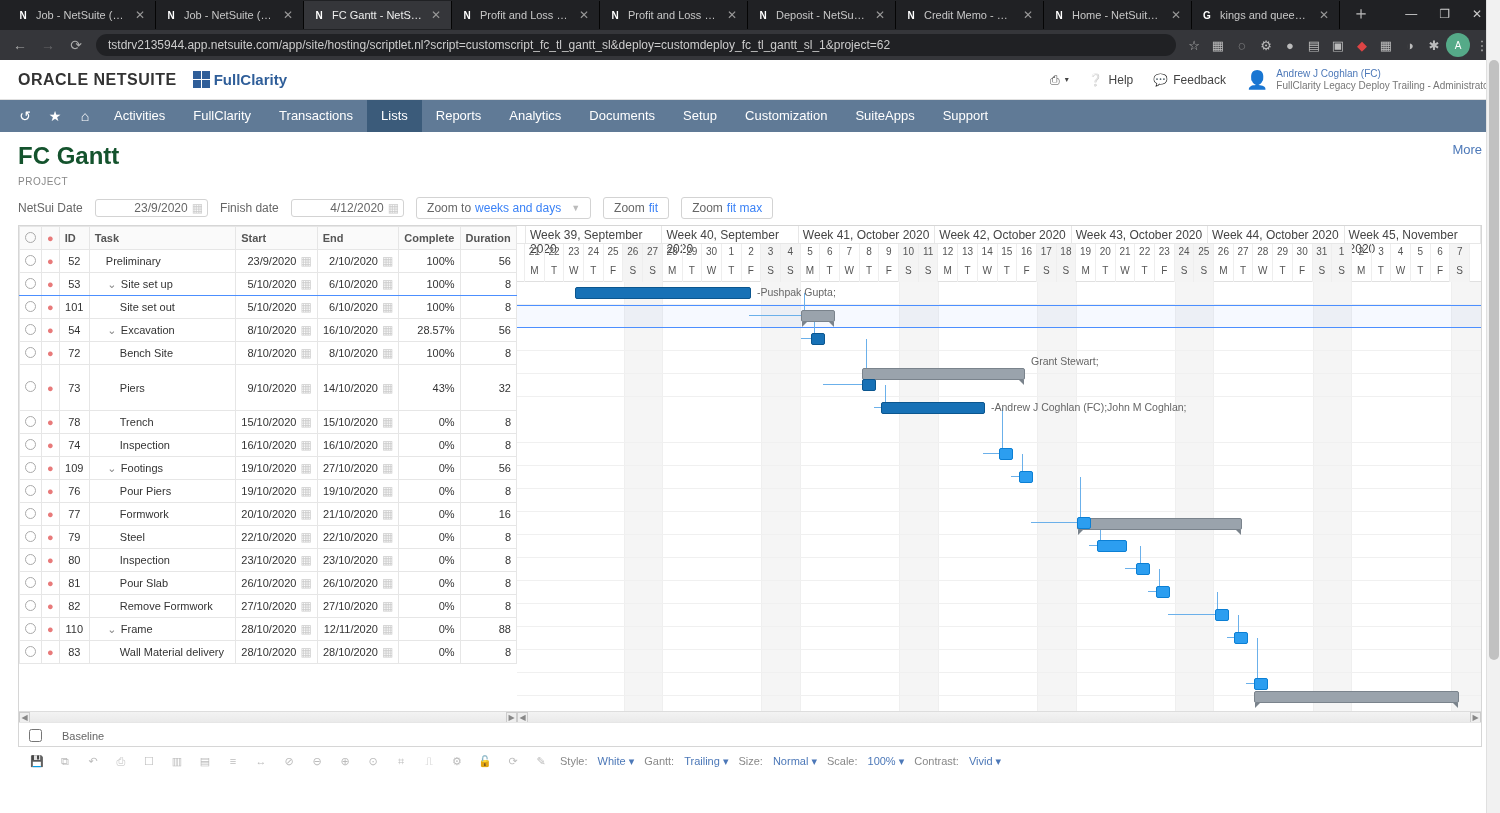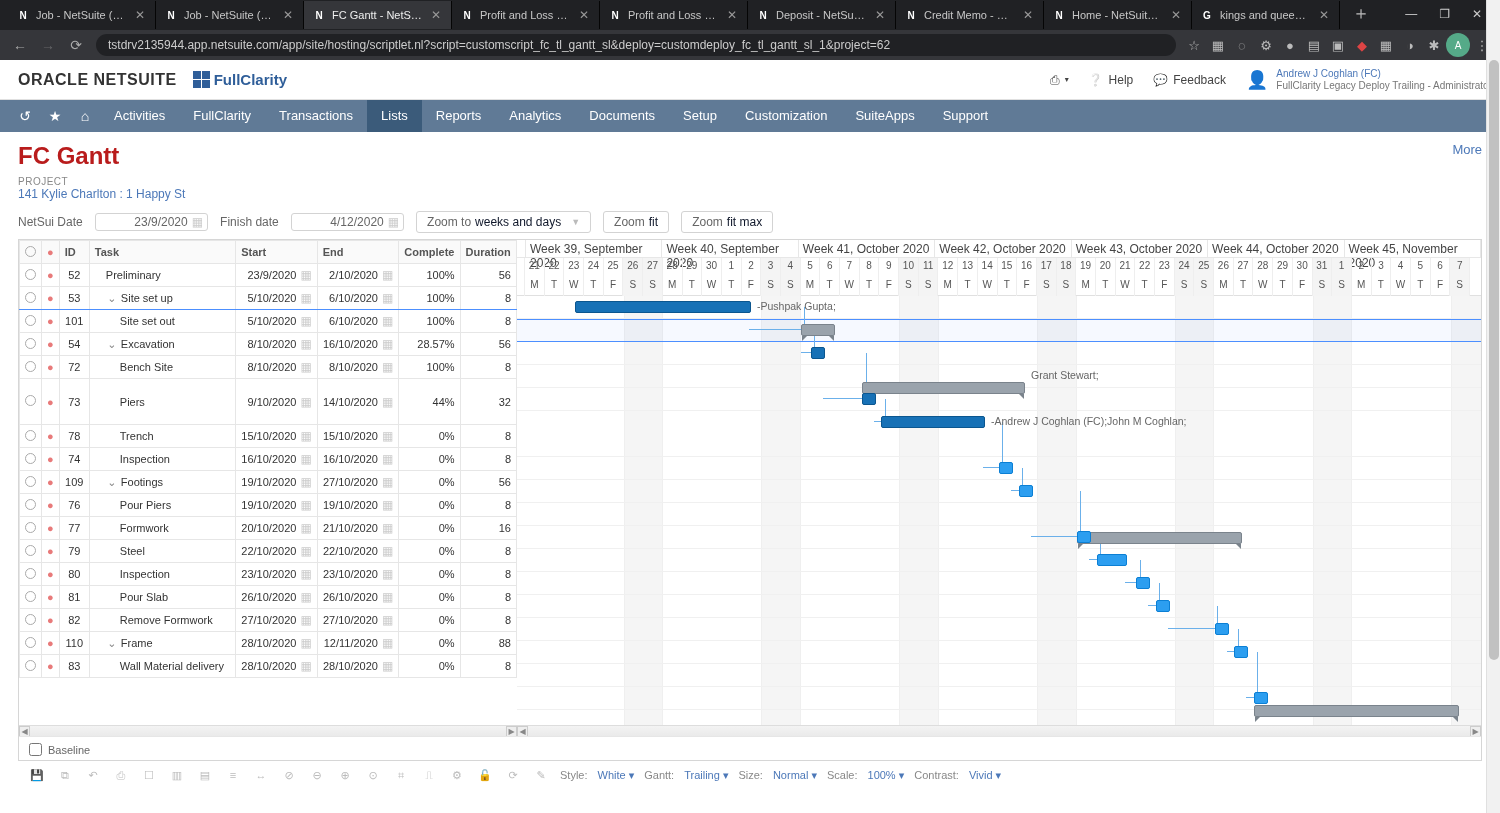--- a/index.html
+++ b/index.html
@@ -42,33 +42,33 @@
 .user-box .lines { font-size: 10px; line-height: 12px; }
 
 
 .ns-nav { background: #607a96; height: 32px; display: flex; align-items: center; padding-left: 10px; }
 .nav-icon { width: 30px; text-align: center; color: #fff; font-size: 14px; cursor: pointer; }
 .nav-item { color: #fff; font-size: 13px; padding: 0 14px; height: 32px; line-height: 32px; cursor: pointer; }
 .nav-item.active { background: #3b5b7a; }
 
 
 .page-wrap { padding: 10px 18px 0; height: 681px; }
-.pg-title { font-size: 24px; font-weight: 600; color: #b91c1c; }
+.pg-title { font-size: 24px; font-weight: 600; color: #14532d; }
 .more-link { float: right; color: #4c78b8; font-size: 13px; cursor: pointer; }
 .proj-lbl { font-size: 10px; color: #888; margin-top: 6px; letter-spacing: .5px; }
 .proj-link { font-size: 12px; color: #4c78b8; cursor: pointer; }
 .toolbar { display: flex; align-items: center; gap: 12px; margin: 10px 0 6px; font-size: 12px; color: #666; }
 .toolbar label { display: flex; align-items: center; gap: 6px; }
 .dt { width: 86px; text-align: right; }
 .date-box { display: flex; align-items: center; border: 1px solid #d3d3d3; border-radius: 3px;
             padding: 1px 4px 1px 6px; gap: 4px; }
 .cal-ic { color: #ccc; font-size: 12px; }
 .pill { border: 1px solid #d3d3d3; border-radius: 3px; padding: 3px 10px; display: inline-flex;
         align-items: center; gap: 4px; cursor: pointer; }
-.blue { color: #0f172a; }
+.blue { color: #3b82f6; }
 
 
 .gantt-box { border: 1px solid #d6d6d6; height: 522px; position: relative; }
 .gantt { display: flex; height: 496px; position: relative; }
 .left { width: 498px; flex: none; overflow: hidden; position: relative; }
 .right { flex: 1; overflow: hidden; position: relative; }
 
 .grid { border-collapse: collapse; width: 100%; }
 .grid th, .grid td { border: 1px solid #e6e6e6; font-size: 11px; padding: 0 5px; height: 23px;
                      white-space: nowrap; overflow: hidden; }
@@ -111,21 +111,21 @@
 .bar.grey::before, .bar.grey::after { content: ""; position: absolute; top: 11px; width: 0; height: 0;
   border-top: 5px solid #7a838c; }
 .bar.grey::before { left: 0; border-right: 5px solid transparent; }
 .bar.grey::after  { right: 0; border-left: 5px solid transparent; }
 .bar.lblue { background: #2c9ef0; border: 1px solid #0b7fd4; }
 .lbl { position: absolute; font-size: 10.5px; color: #666; top: 3px; white-space: nowrap; }
 .link { position: absolute; border: 1px solid #6bb0ea; border-top: none; }
 
 
 .baseline-row { height: 26px; border-top: 1px solid #e6e6e6; display: flex; align-items: center;
-                padding: 0 10px; font-size: 11px; color: #666; gap: 6px; }
+                padding: 0 10px; font-size: 11px; color: #666; gap: 20px; }
 .footer-bar { height: 28px; display: flex; align-items: center; gap: 10px; padding: 0 10px;
               font-size: 11px; color: #888; }
 .ft-ic { color: #bbb; width: 18px; text-align: center; cursor: pointer; }
 .ft-sel { color: #4c78b8; }
 
 .hscroll { position: absolute; height: 11px; bottom: 0; left: 0; right: 0;
            background: linear-gradient(#f3f3f3,#eaeaea); border-top: 1px solid #ddd; }
 .hscroll .arrow { position: absolute; top: 0; width: 11px; height: 11px; background: #eee;
                   display: flex; align-items: center; justify-content: center; font-size: 8px; color: #888;
                   border: 1px solid #ccc; }
@@ -268,21 +268,20 @@
     <span class="nav-item">Setup</span>
     <span class="nav-item">Customization</span>
     <span class="nav-item">SuiteApps</span>
     <span class="nav-item">Support</span>
   </div>
 
 <div class="page-wrap">
   <span class="more-link">More</span>
   <div class="pg-title">FC Gantt</div>
   <div class="proj-lbl">PROJECT</div>
-  <div class="proj-link">141 Kylie Charlton : 1 Happy St</div>
 
   <div class="toolbar">
     <label>
         <span>NetSui Date</span>
       </label>
     <span class="date-box">
       <span class="dt">23/9/2020</span>
         <span class="cal-ic">▦</span>
     </span>
     <label>
@@ -401,21 +400,21 @@
                 <td class="col-rad"><span class="radio"></span></td>
                 <td class="col-del"><span class="del">●</span></td>
                 <td class="col-id">73</td>
                 <td class="col-task indent2">Piers</td>
                 <td class="col-date">
                   <div class="date-cell">9/10/2020 <span class="cal-ic">▦</span></div>
                 </td>
                 <td class="col-date">
                   <div class="date-cell">14/10/2020 <span class="cal-ic">▦</span></div>
                 </td>
-                <td class="col-comp">44%</td>
+                <td class="col-comp">43%</td>
                 <td class="col-dur">32</td>
               </tr>
               <tr style="height: 23px;">
                 <td class="col-rad"><span class="radio"></span></td>
                 <td class="col-del"><span class="del">●</span></td>
                 <td class="col-id">78</td>
                 <td class="col-task indent2">Trench</td>
                 <td class="col-date">
                   <div class="date-cell">15/10/2020 <span class="cal-ic">▦</span></div>
                 </td>

